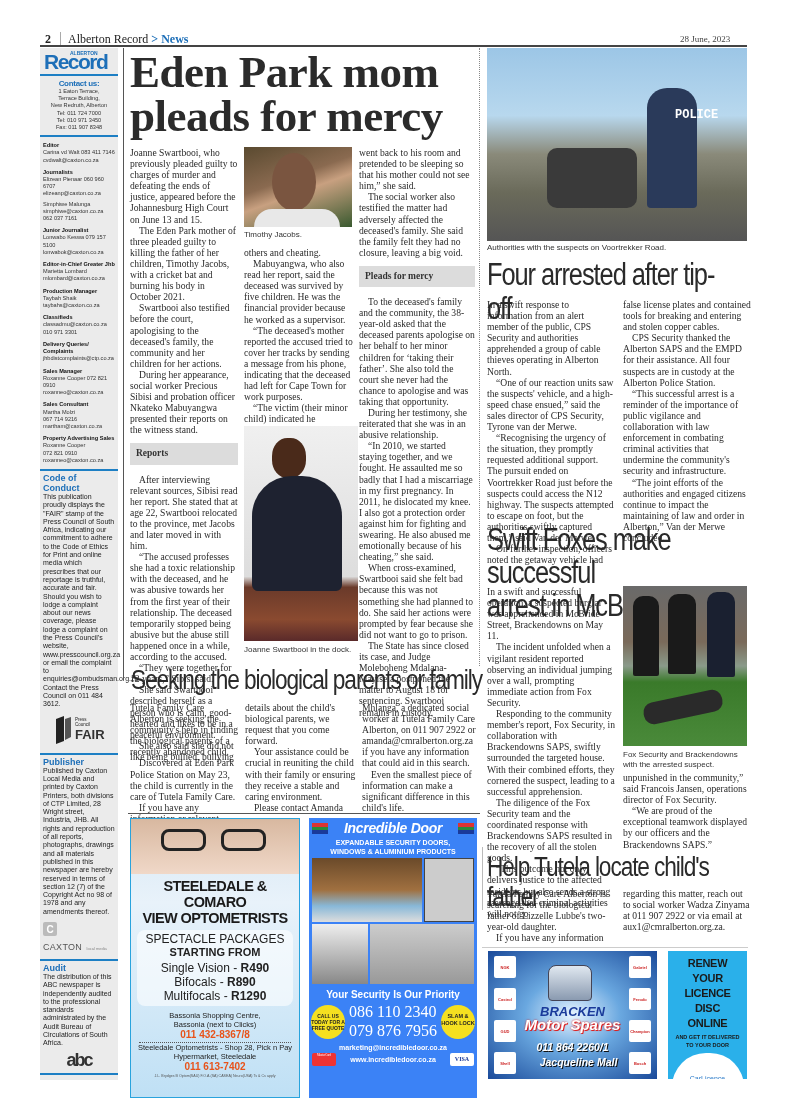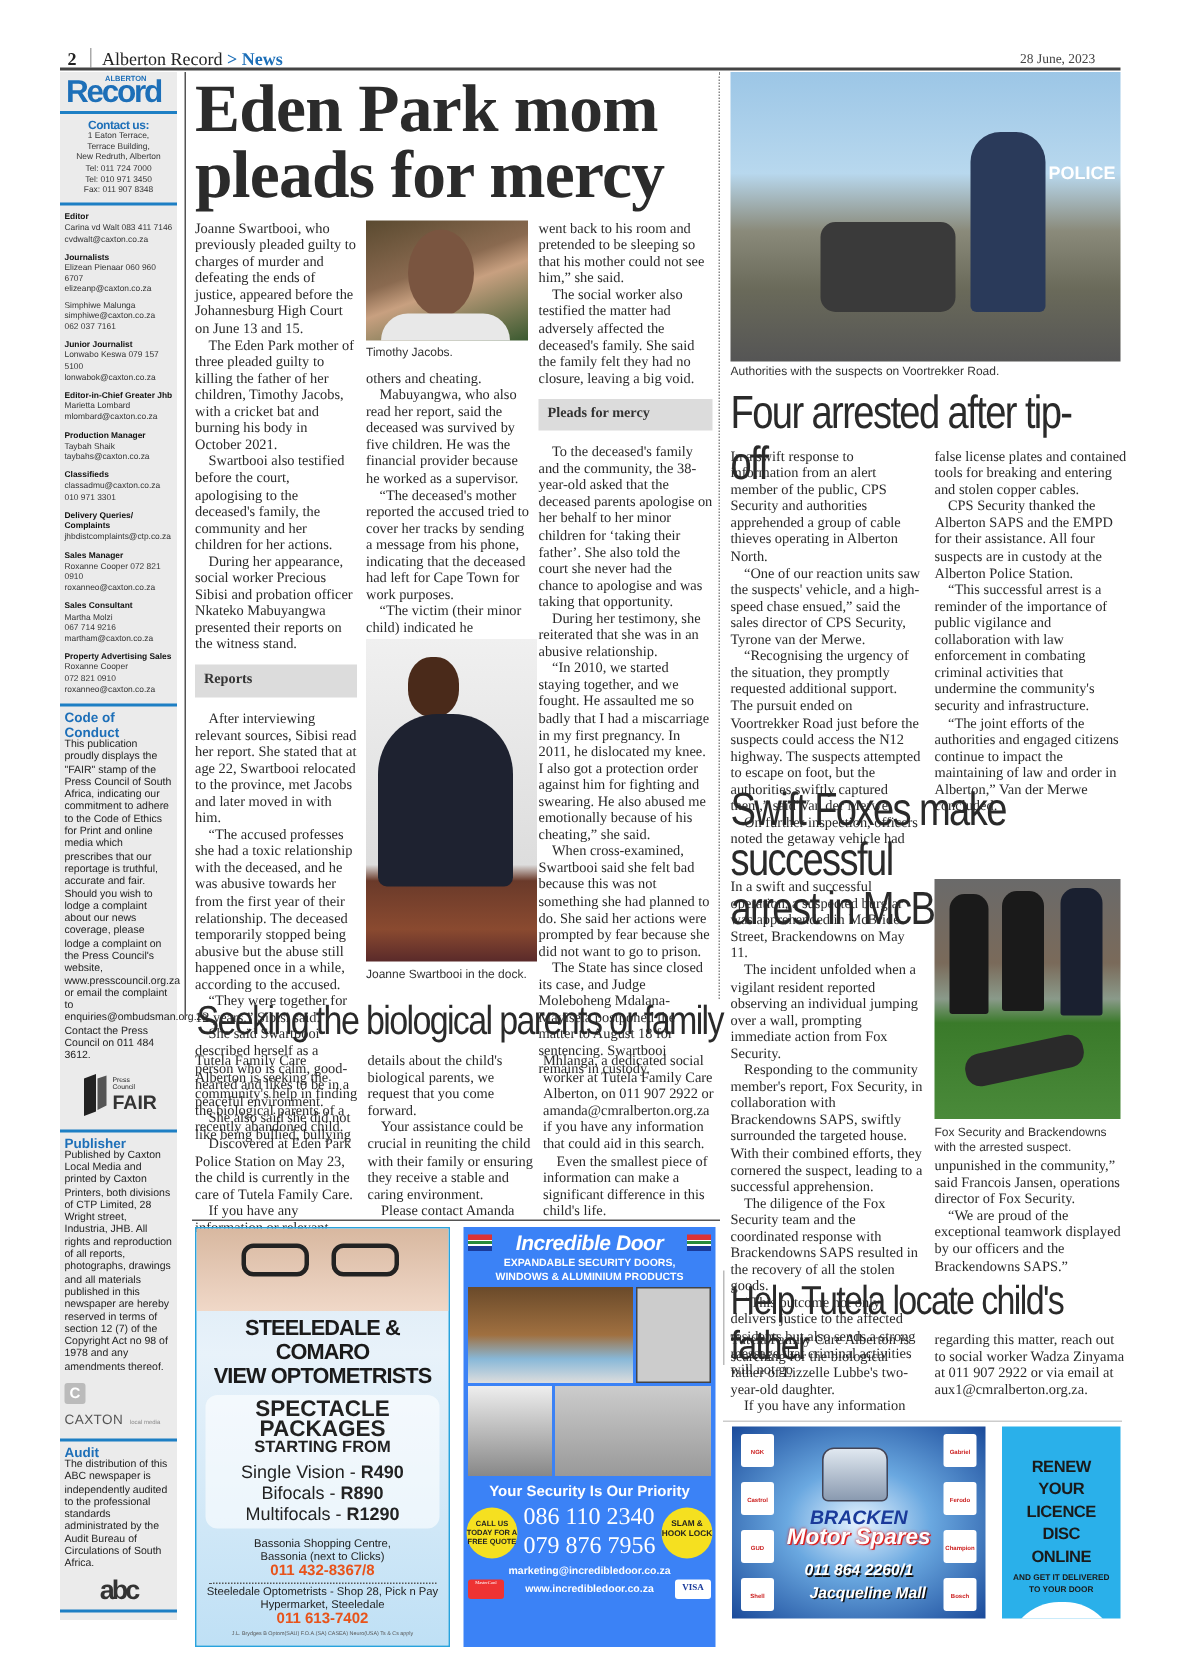--- a/index.html
+++ b/index.html
@@ -226,21 +226,21 @@
     <div id="s2c3">
       <p class="first">Mhlanga, a dedicated social worker at Tutela Family Care Alberton, on 011 907 2922 or amanda@cmralberton.org.za if you have any information that could aid in this search.</p>
       <p>Even the smallest piece of information can make a significant difference in this child's life.</p>
     </div>
   </div>
 <div class="abs" style="top:813px;left:128px;width:352px;height:1px;background:#555"></div>
 
 <div class="abs photo" style="top:48px;left:487px;width:260px;height:193px;background:linear-gradient(180deg,#9cc6e6 0%,#b8d8ee 35%,#8a8a7a 55%,#6a6a5a 75%,#555 100%)">
   <div style="position:absolute;left:160px;top:40px;width:50px;height:120px;background:#2a3a5a;border-radius:20px 20px 4px 4px"></div>
   <div style="position:absolute;left:60px;top:100px;width:90px;height:60px;background:#3a3a3a;border-radius:10px"></div>
-  <div style="position:absolute;left:212px;top:60px;font-size:12px;font-weight:bold;color:#fff;font-family:Liberation Sans, sans-serif">POLICE</div>
+  <div style="position:absolute;left:188px;top:60px;font-size:12px;font-weight:bold;color:#fff;font-family:Liberation Mono, monospace">POLICE</div>
 </div>
 <div class="abs caption" style="top:243px;left:487px">Authorities with the suspects on Voortrekker Road.</div>
 <div class="abs cond-h" style="top:258px;left:487px;font-size:31px;line-height:34px;transform:scaleX(0.82)">Four arrested after tip-off</div>
 <div class="abs body-text" style="top:299px;left:487px;width:128px">
     <div id="s3c1">
       <p class="first">In a swift response to information from an alert member of the public, CPS Security and authorities apprehended a group of cable thieves operating in Alberton North.</p>
       <p>“One of our reaction units saw the suspects' vehicle, and a high-speed chase ensued,” said the sales director of CPS Security, Tyrone van der Merwe.</p>
       <p>“Recognising the urgency of the situation, they promptly requested additional support. The pursuit ended on Voortrekker Road just before the suspects could access the N12 highway. The suspects attempted to escape on foot, but the authorities swiftly captured them,” said Van der Merwe.</p>
       <p>On further inspection, officers noted the getaway vehicle had</p>
     </div>
@@ -299,21 +299,21 @@
 <div class="abs ad" style="top:818px;left:130px;width:170px;height:280px;border:1px solid #29a3dd;background:linear-gradient(180deg,#d8e8f4 0%,#e8f2fa 30%,#bfe0f5 100%)">
   <div style="height:55px;background:linear-gradient(180deg,#d8b8a0,#f0d8c8);position:relative">
     <div style="position:absolute;left:30px;top:10px;width:45px;height:22px;border:3px solid #222;border-radius:8px"></div>
     <div style="position:absolute;left:90px;top:10px;width:45px;height:22px;border:3px solid #222;border-radius:8px"></div>
   </div>
   <div class="sans" style="text-align:center;font-weight:bold;font-size:14.5px;line-height:16px;color:#1a1a1a;letter-spacing:-0.6px;margin-top:4px">
     <div>STEELEDALE &amp; COMARO</div>
     <div>VIEW OPTOMETRISTS</div>
   </div>
   <div style="margin:4px 6px 0;background:rgba(255,255,255,0.6);border-radius:8px;padding:3px 0;text-align:center" class="sans">
-    <div style="font-weight:bold;font-size:15px;line-height:13px;color:#222">SPECTACLE PACKAGES</div>
+    <div style="font-weight:normal;font-size:12px;line-height:13px;color:#222">SPECTACLE PACKAGES</div>
     <div style="font-weight:bold;font-size:11px;line-height:13px;color:#222">STARTING FROM</div>
     <div id="opt-items" style="font-size:12px;line-height:14px;margin-top:2px;color:#222">
         <div><span>Single Vision - </span><b>R490</b></div>
         <div><span>Bifocals - </span><b>R890</b></div>
         <div><span>Multifocals - </span><b>R1290</b></div>
       </div>
   </div>
   <div class="sans" style="text-align:center;font-size:7.5px;line-height:9px;margin-top:5px;color:#222">
     <div>Bassonia Shopping Centre,</div>
     <div>Bassonia (next to Clicks)</div>
@@ -373,21 +373,21 @@
       <div style="width: 22px; height: 22px; background: rgb(255, 255, 255); border-radius: 2px; font: bold 4px &quot;Liberation Sans&quot;, sans-serif; color: rgb(204, 34, 34); display: flex; align-items: center; justify-content: center; text-align: center;">Bosch</div>
     </div>
   <div style="position:absolute;left:60px;top:14px;width:44px;height:36px;border-radius:8px 8px 4px 4px;background:linear-gradient(180deg,#e0e8f0,#8a9ab0);border:1px solid #445"></div>
   <div class="sans" style="position:absolute;left:0;right:0;top:54px;text-align:center;color:#1a3a9a;font-weight:bold;font-style:italic;font-size:13px;line-height:13px">BRACKEN</div>
   <div class="sans" style="position:absolute;left:0;right:0;top:66px;text-align:center;color:#fff;font-weight:bold;font-style:italic;font-size:15px;line-height:15px;text-shadow:0 0 2px #d22,1px 1px 0 #d22">Motor Spares</div>
   <div class="sans" style="position:absolute;left:0;right:0;top:90px;text-align:center;color:#fff;font-weight:bold;font-style:italic;font-size:10.5px;text-shadow:1px 1px 0 #111">011 864 2260/1</div>
   <div class="sans" style="position:absolute;left:12px;right:0;top:105px;text-align:center;color:#fff;font-weight:bold;font-style:italic;font-size:10.5px;text-shadow:1px 1px 0 #111">Jacqueline Mall</div>
 </div>
 
 <div class="abs ad" style="top:951px;left:668px;width:79px;height:128px;background:#2ab0ea;text-align:center">
-  <div id="licence-lines" class="sans" style="padding-top:20px;font-weight:bold;font-size:11px;line-height:15px;color:#1a1a1a;letter-spacing:-0.3px">
+  <div id="licence-lines" class="sans" style="padding-top:5px;font-weight:bold;font-size:11px;line-height:15px;color:#1a1a1a;letter-spacing:-0.3px">
       <div>RENEW</div>
       <div>YOUR</div>
       <div>LICENCE</div>
       <div>DISC</div>
       <div>ONLINE</div>
     </div>
   <div class="sans" style="font-size:5.5px;font-weight:bold;line-height:8px;padding:2px 3px 0;color:#1a1a1a">AND GET IT DELIVERED TO YOUR DOOR</div>
   <div style="margin:4px auto 0;width:72px;height:34px;border-radius:36px 36px 0 0;background:#fff;padding-top:14px">
     <span class="sans" style="font-size:7px;color:#2a7ac8">CarLicence</span>
   </div>

